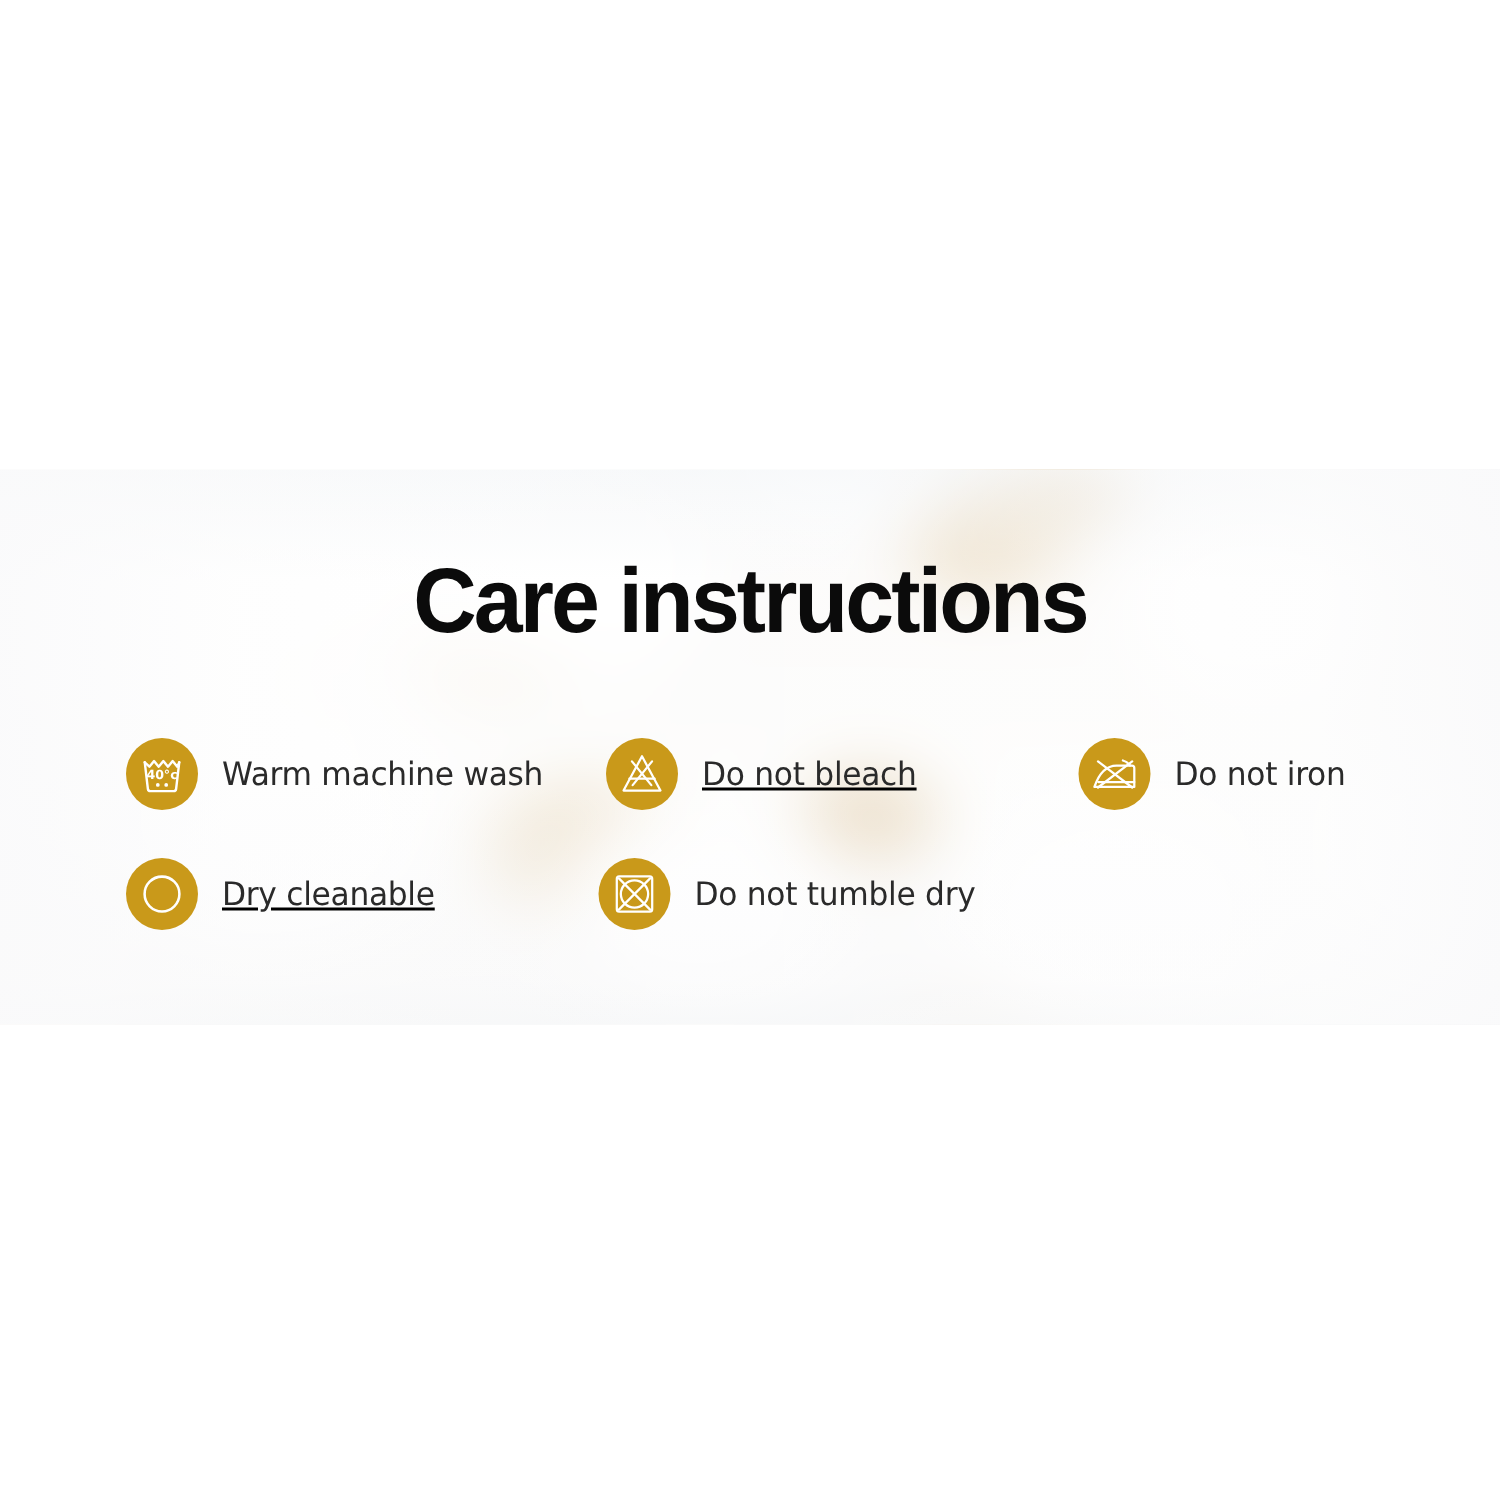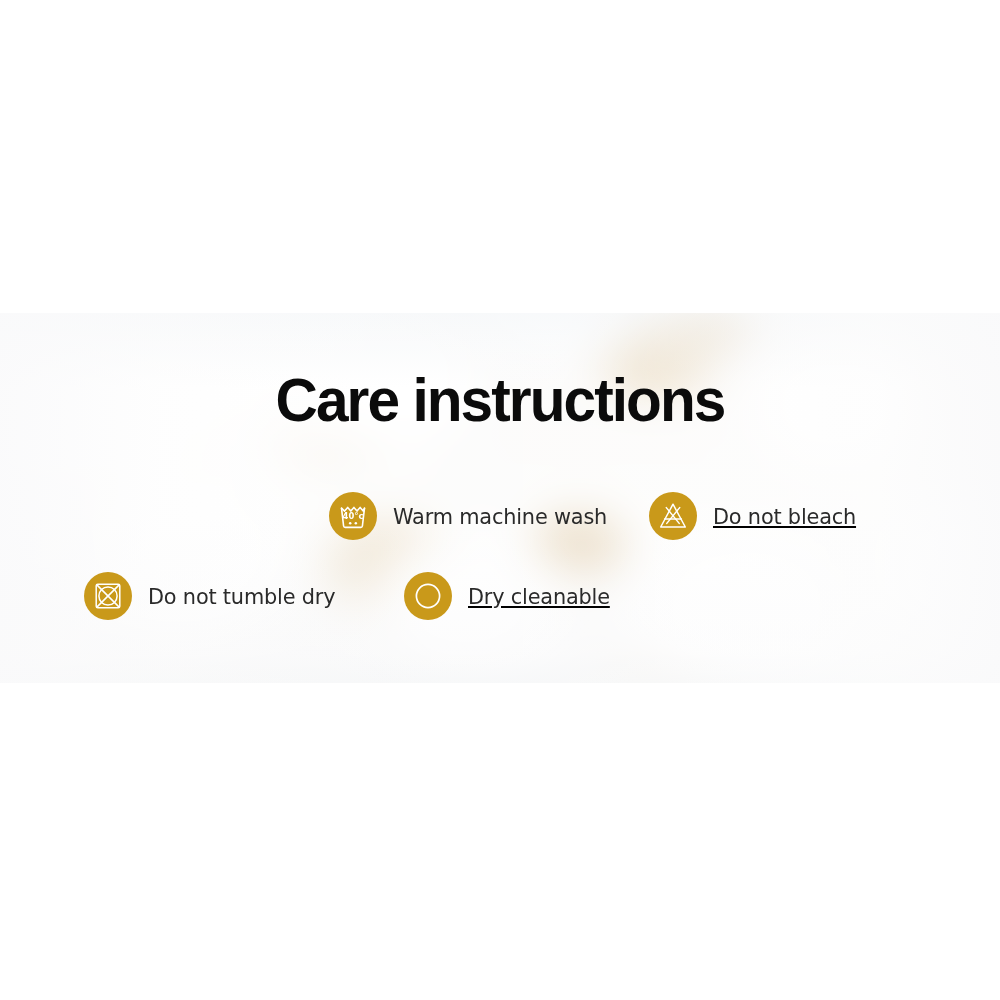--- a/index.html
+++ b/index.html
@@ -87,21 +87,20 @@
   #care-grid {
     position: absolute;
     left: 84px;
     top: 163px;
     width: 880px;
   }
   .care-row {
     display: flex;
     align-items: center;
     height: 80px;
-    justify-content: flex-end;
   }
   .care-item {
     display: flex;
     align-items: center;
   }
   .care-item.col1 { width: 320px; }
   .care-item.col2 { width: 315px; text-decoration: underline; }
   .care-item.col3 { width: 245px; }
 
   .icon-badge {
@@ -162,45 +161,57 @@
             <svg width="34" height="34" viewBox="0 0 34 34" fill="none" stroke="#ffffff" stroke-width="1.5" stroke-linecap="round" stroke-linejoin="round">
               <path d="M17 5.2 L29.3 28 H4.7 Z"></path>
               <path d="M8.6 20.1 L25.4 20.1"></path>
               <path d="M10.3 8.6 L23.2 24.4"></path>
               <path d="M23.7 8.6 L10.8 24.4"></path>
             </svg>
           </div>
           <div class="care-label">Do not bleach</div>
         </div>
 
+        <div class="care-item col3">
+          <div class="icon-badge" style="background: rgb(201, 153, 26);">
+            <svg width="34" height="34" viewBox="0 0 34 34" fill="none" stroke="#ffffff" stroke-width="1.5" stroke-linecap="round" stroke-linejoin="round">
+              <path d="M3.6 25.6 C6.4 17.4 11.4 11.4 18.4 11.4 H28.6 a1.6 1.6 0 0 1 1.6 1.6 V25.6 Z"></path>
+              <path d="M6.2 22.4 H30.2"></path>
+              <path d="M22.6 8.0 C24.4 8.5 26.2 9.6 27.3 11.3"></path>
+              <path d="M6.0 8.6 L28.8 26.0"></path>
+              <path d="M28.8 8.6 L6.0 26.0"></path>
+            </svg>
+          </div>
+          <div class="care-label">Do not iron</div>
+        </div>
 
       </div>
 
       <div class="care-row">
+
+        <div class="care-item col2">
+          <div class="icon-badge" style="background: rgb(201, 153, 26);">
+            <svg width="34" height="34" viewBox="0 0 34 34" fill="none" stroke="#ffffff" stroke-width="1.7" stroke-linecap="round" stroke-linejoin="round">
+              <circle cx="17" cy="17" r="11.6"></circle>
+            </svg>
+          </div>
+          <div class="care-label">Dry cleanable</div>
+        </div>
 
         <div class="care-item col1">
           <div class="icon-badge" style="background: rgb(201, 153, 26);">
             <svg width="34" height="34" viewBox="0 0 34 34" fill="none" stroke="#ffffff" stroke-width="1.5" stroke-linecap="round" stroke-linejoin="round">
               <rect x="5.2" y="5.2" width="23.6" height="23.6" rx="1.6"></rect>
               <circle cx="17" cy="17" r="9.1"></circle>
               <path d="M6.6 6.6 L27.4 27.4"></path>
               <path d="M27.4 6.6 L6.6 27.4"></path>
             </svg>
           </div>
           <div class="care-label">Do not tumble dry</div>
         </div>
 
-        <div class="care-item col2">
-          <div class="icon-badge" style="background: rgb(201, 153, 26);">
-            <svg width="34" height="34" viewBox="0 0 34 34" fill="none" stroke="#ffffff" stroke-width="1.7" stroke-linecap="round" stroke-linejoin="round">
-              <circle cx="17" cy="17" r="11.6"></circle>
-            </svg>
-          </div>
-          <div class="care-label">Dry cleanable</div>
-        </div>
-
         <div class="care-item col3"></div>
 
       </div>
 
     </div>
   </div>
 </div>
 
 </body></html>

